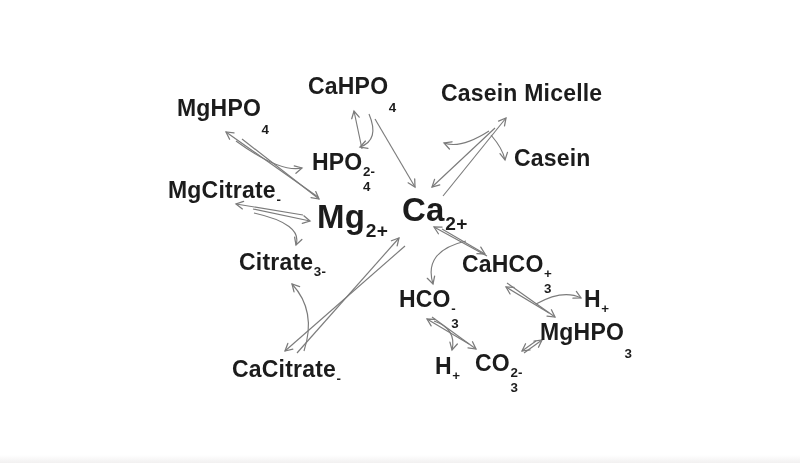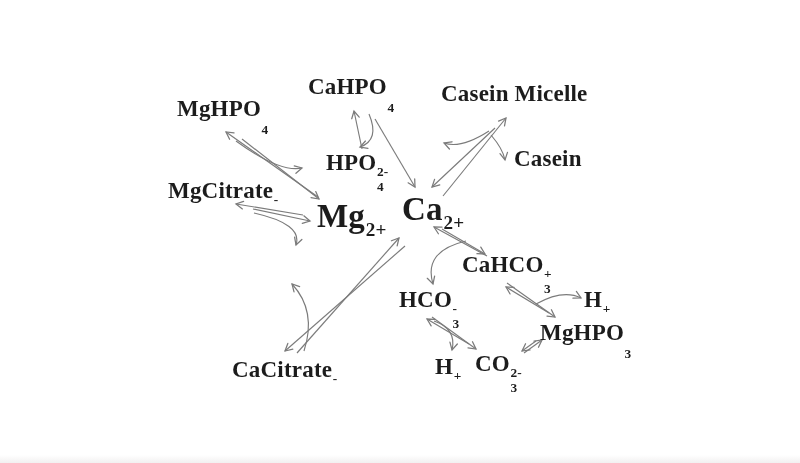--- a/index.html
+++ b/index.html
@@ -1,21 +1,21 @@
 <!DOCTYPE html>
 <html><head>
 <meta charset="utf-8">
 <style>
   html,body{margin:0;padding:0;background:#ffffff;}
   .stage{
     position:relative;
     width:800px;height:463px;
     background:#ffffff;
     overflow:hidden;
-    font-family:Liberation Serif, serif;
+    font-family:Liberation Sans, sans-serif;
   }
   .edgeshade{
     position:absolute;left:0;right:0;bottom:0;height:8px;
     background:linear-gradient(to bottom,rgba(255,255,255,0),rgba(225,222,222,.45));
     pointer-events:none;
   }
   .arrows{position:absolute;left:0;top:0;width:800px;height:463px;}
   .arrows path{fill:none;stroke:#7b7b7b;stroke-width:1.15;}
   .node{
     position:absolute;
@@ -93,21 +93,21 @@
   </div>
 
   <div class="node" style="left:514px;top:147px">
     <span>Casein</span>
   </div>
 
   <div class="node" style="left:441px;top:82px">
     <span>Casein Micelle</span>
   </div>
 
-  <div class="node" style="left:326px;top:151px">
+  <div class="node" style="left:312px;top:151px">
     <span>HPO</span><span class="ss">
         <span class="sup">2-</span>
         <span class="sub">4</span>
       </span>
   </div>
 
   <div class="node" style="left:168px;top:179px">
     <span>MgCitrate</span><span class="ss">
         <span class="sup">-</span>
         <span class="sub"></span>
@@ -121,20 +121,26 @@
       </span>
   </div>
 
   <div class="node big" style="left:402px;top:193px">
     <span>Ca</span><span class="ss">
         <span class="sup">2+</span>
         <span class="sub"></span>
       </span>
   </div>
 
+  <div class="node" style="left:239px;top:251px">
+    <span>Citrate</span><span class="ss">
+        <span class="sup">3-</span>
+        <span class="sub"></span>
+      </span>
+  </div>
 
   <div class="node" style="left:462px;top:253px">
     <span>CaHCO</span><span class="ss">
         <span class="sup">+</span>
         <span class="sub">3</span>
       </span>
   </div>
 
   <div class="node" style="left:399px;top:288px">
     <span>HCO</span><span class="ss">

